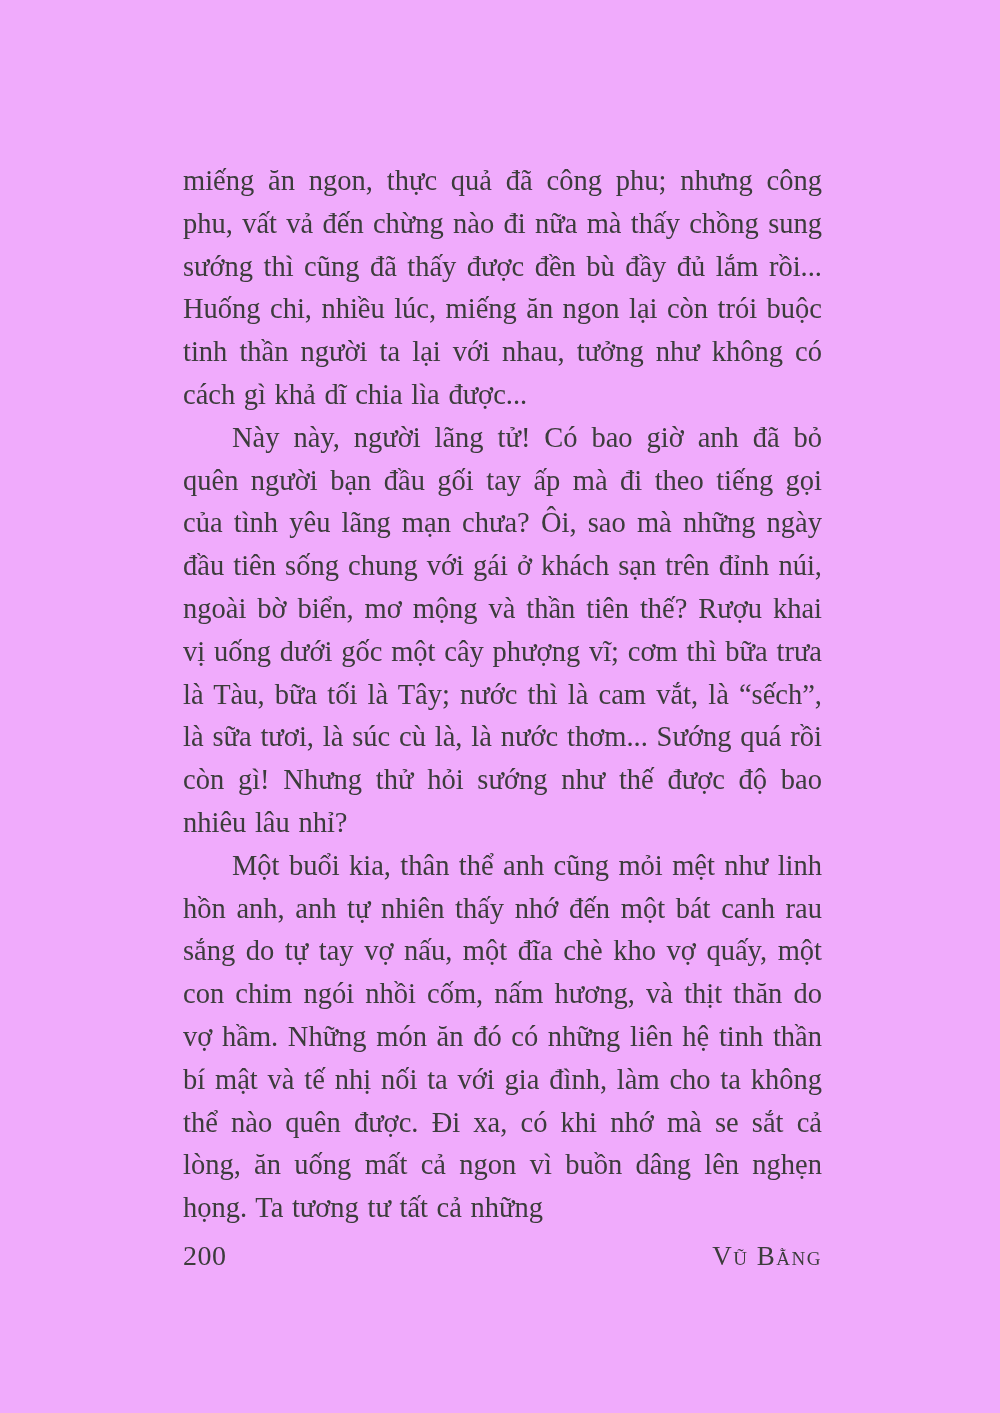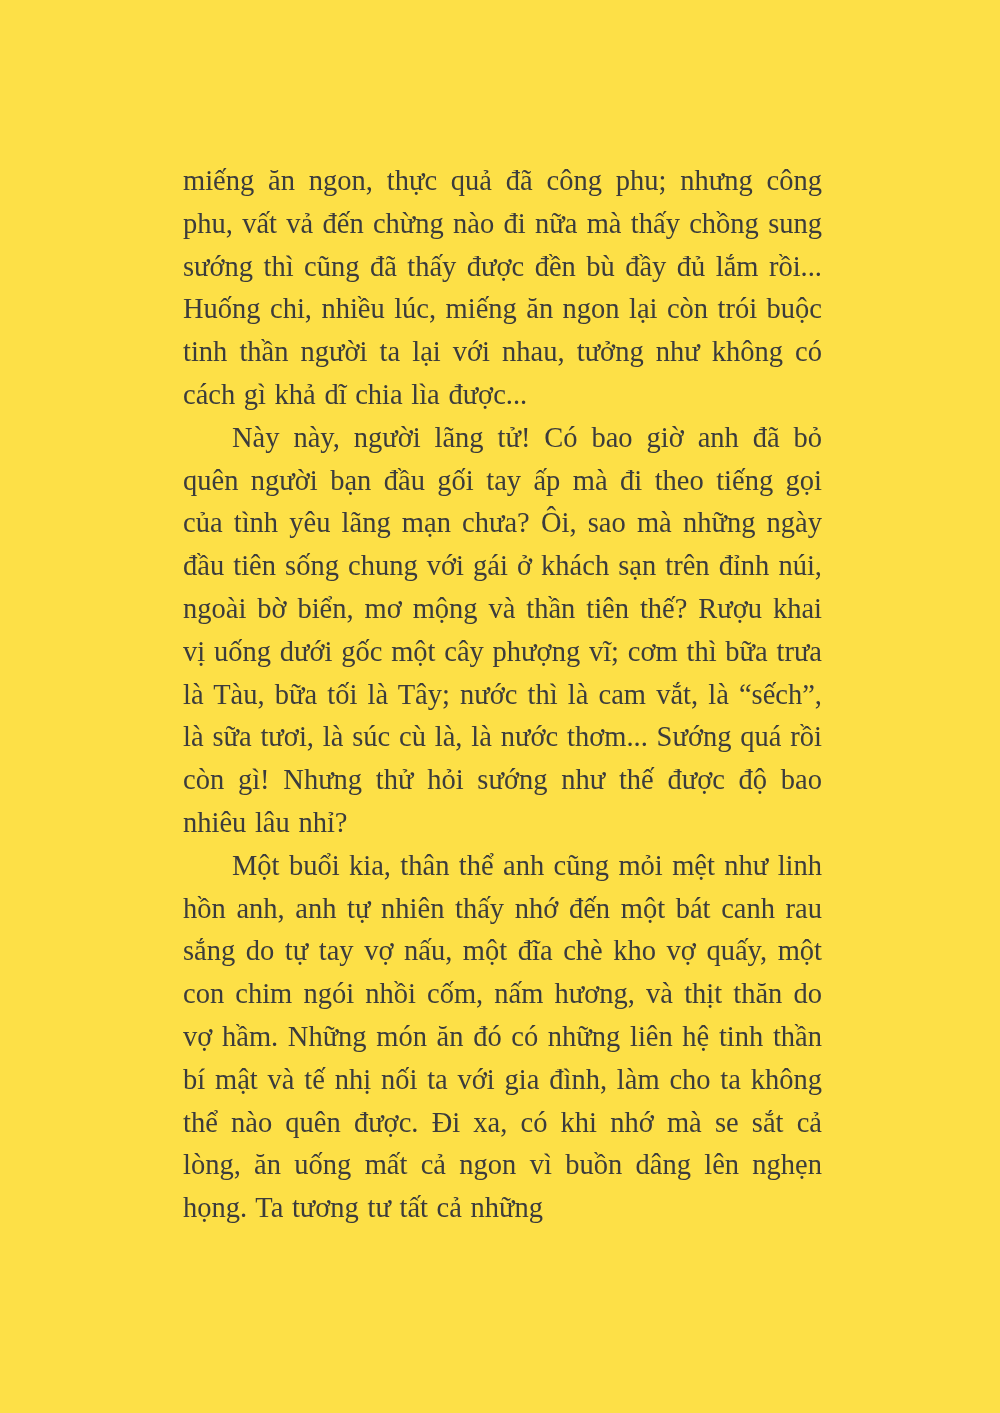--- a/index.html
+++ b/index.html
@@ -9,21 +9,21 @@
   }
   body {
     position: relative;
     height: 1413px;
     font-family: "Liberation Serif", "DejaVu Serif", serif;
     overflow: hidden;
   }
   .page {
     position: absolute;
     inset: 0;
-    background: #fde047;
+    background: #f0abfc;
   }
   .text-block {
     position: absolute;
     left: 183px;
     top: 160px;
     width: 639px;
     color: #3c3c3c;
     font-size: 28.5px;
     line-height: 42.8px;
     text-align: justify;
@@ -59,14 +59,18 @@
 <body>
 
 <div class="page">
 
   <div class="text-block">
     <p>miếng ăn ngon, thực quả đã công phu; nhưng công phu, vất vả đến chừng nào đi nữa mà thấy chồng sung sướng thì cũng đã thấy được đền bù đầy đủ lắm rồi... Huống chi, nhiều lúc, miếng ăn ngon lại còn trói buộc tinh thần người ta lại với nhau, tưởng như không có cách gì khả dĩ chia lìa được...</p>
     <p class="indent">Này này, người lãng tử! Có bao giờ anh đã bỏ quên người bạn đầu gối tay ấp mà đi theo tiếng gọi của tình yêu lãng mạn chưa? Ôi, sao mà những ngày đầu tiên sống chung với gái ở khách sạn trên đỉnh núi, ngoài bờ biển, mơ mộng và thần tiên thế? Rượu khai vị uống dưới gốc một cây phượng vĩ; cơm thì bữa trưa là Tàu, bữa tối là Tây; nước thì là cam vắt, là “sếch”, là sữa tươi, là súc cù là, là nước thơm... Sướng quá rồi còn gì! Nhưng thử hỏi sướng như thế được độ bao nhiêu lâu nhỉ?</p>
     <p class="indent">Một buổi kia, thân thể anh cũng mỏi mệt như linh hồn anh, anh tự nhiên thấy nhớ đến một bát canh rau sắng do tự tay vợ nấu, một đĩa chè kho vợ quấy, một con chim ngói nhồi cốm, nấm hương, và thịt thăn do vợ hầm. Những món ăn đó có những liên hệ tinh thần bí mật và tế nhị nối ta với gia đình, làm cho ta không thể nào quên được. Đi xa, có khi nhớ mà se sắt cả lòng, ăn uống mất cả ngon vì buồn dâng lên nghẹn họng. Ta tương tư tất cả những</p>
   </div>
 
+  <div class="footer">
+    <span class="pagenum">200</span>
+    <span class="author">Vũ Bằng</span>
+  </div>
 
 </div>
 
 </body></html>

